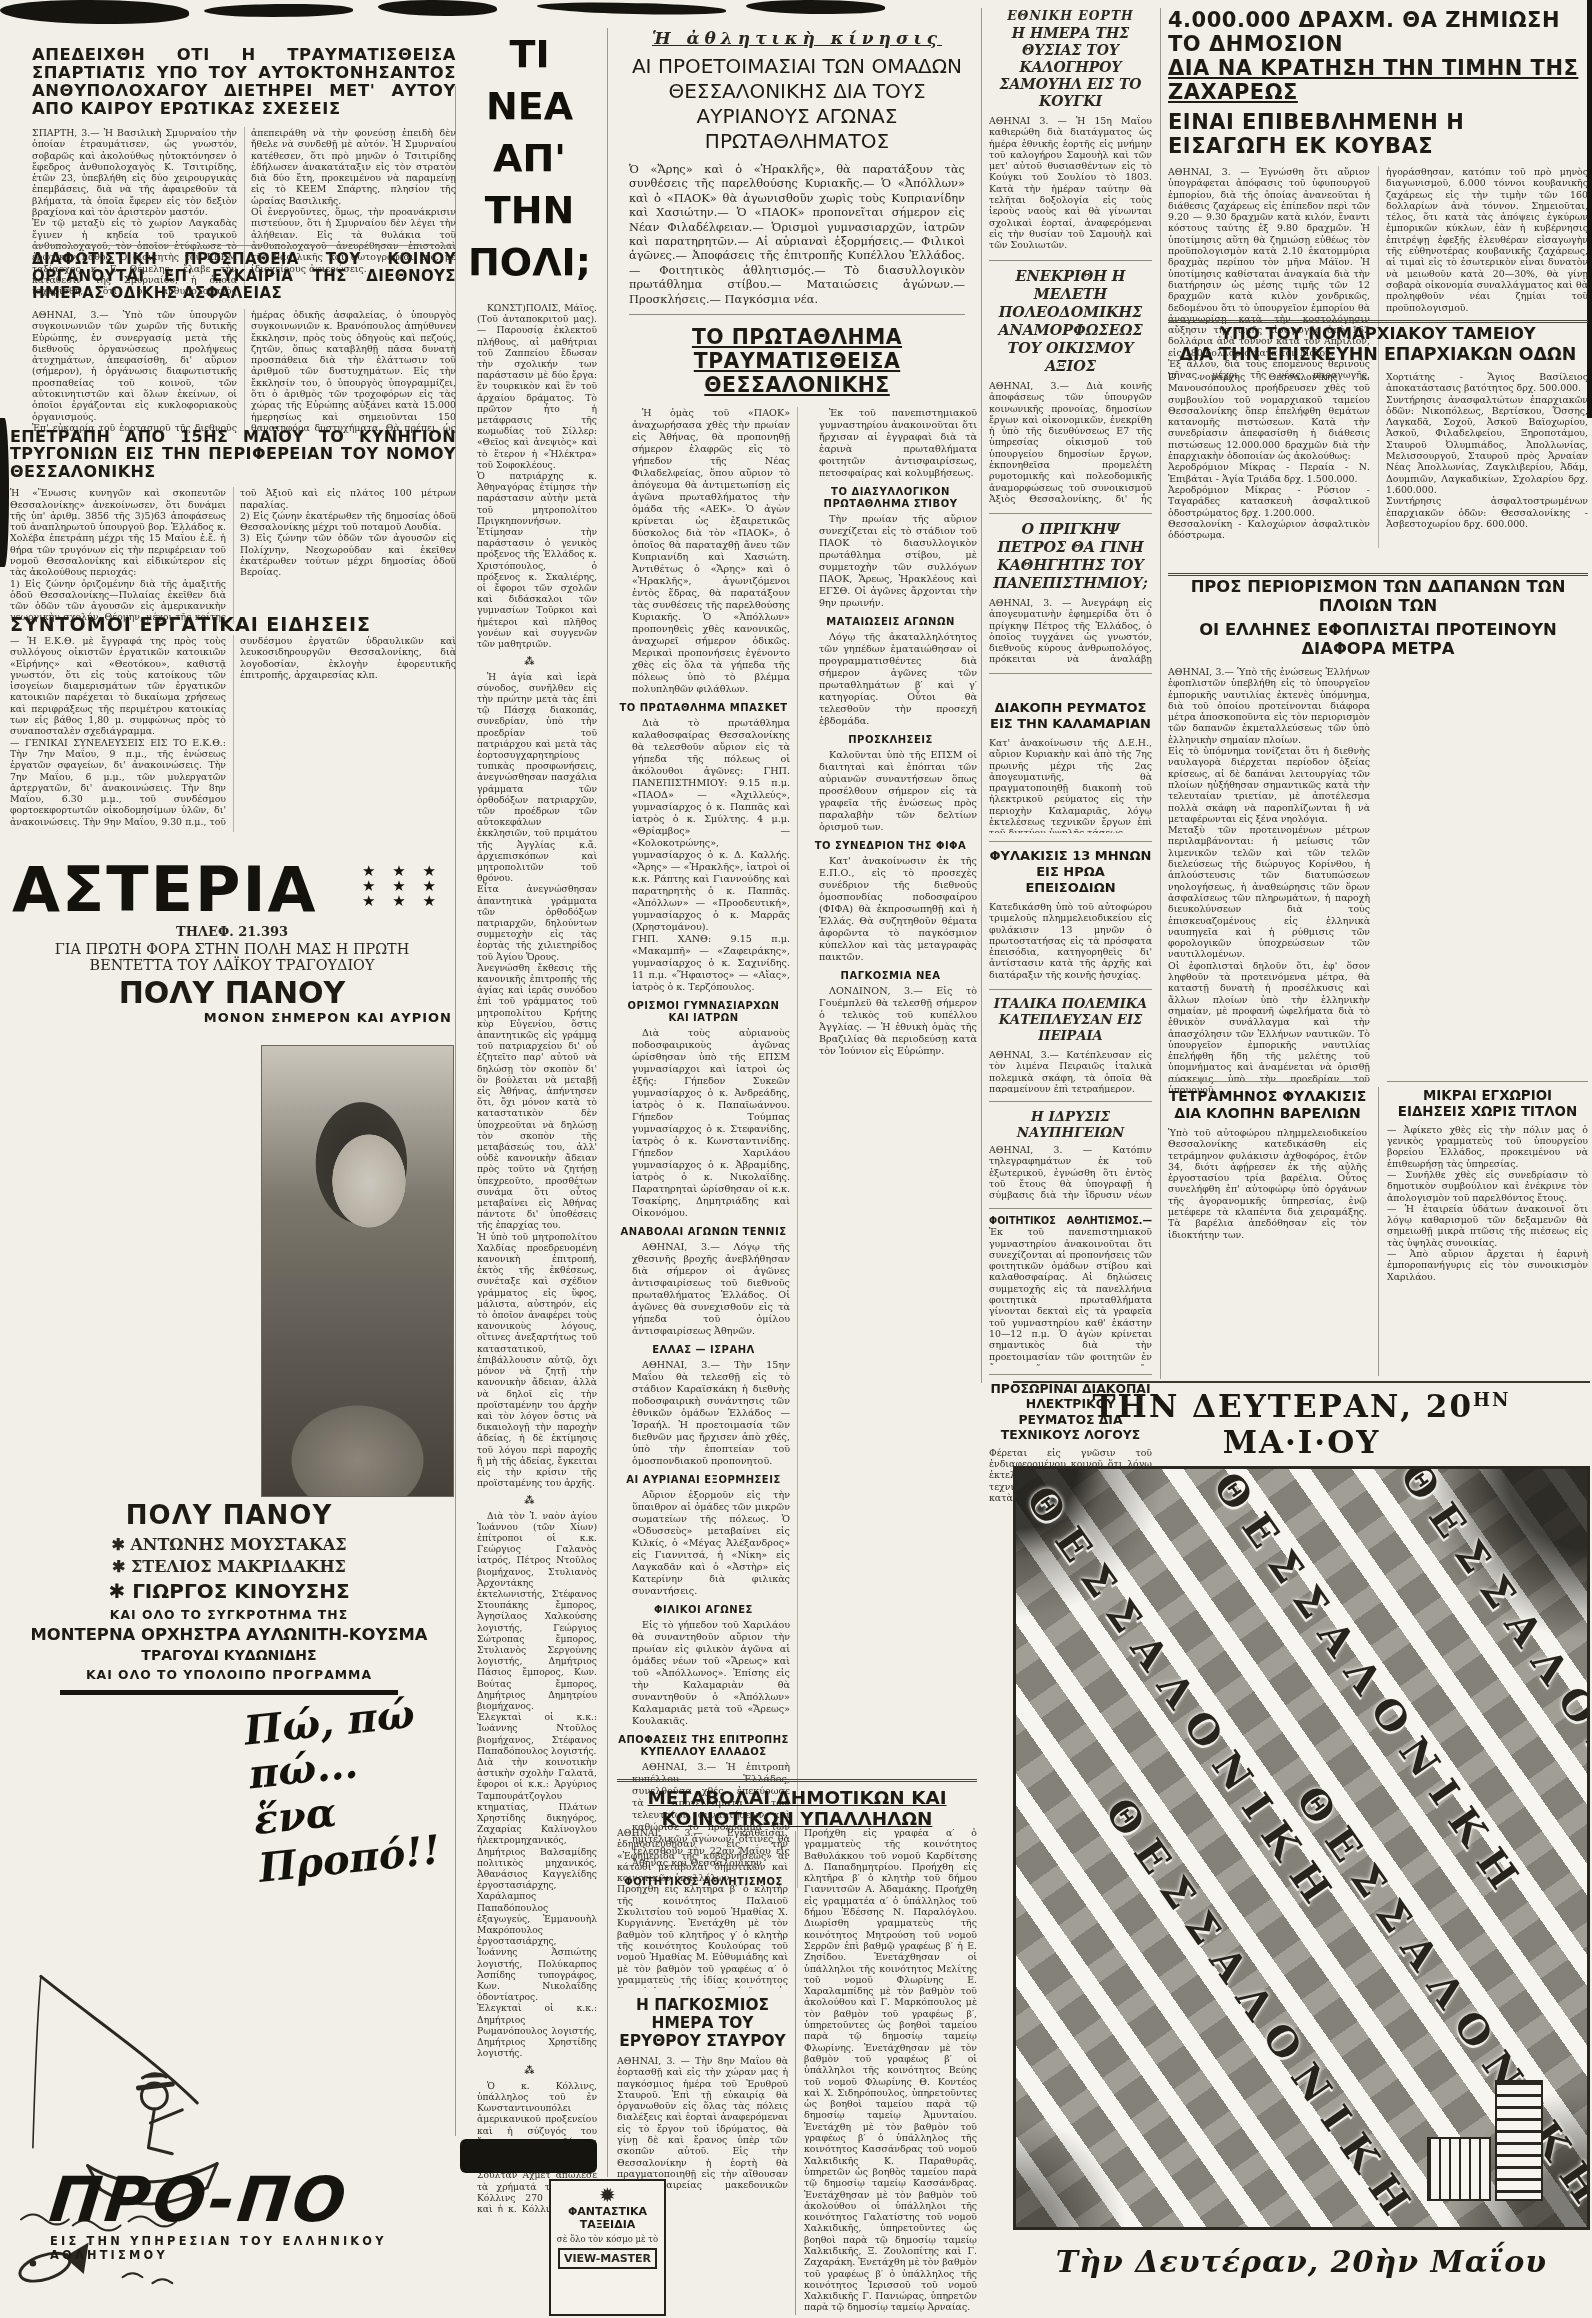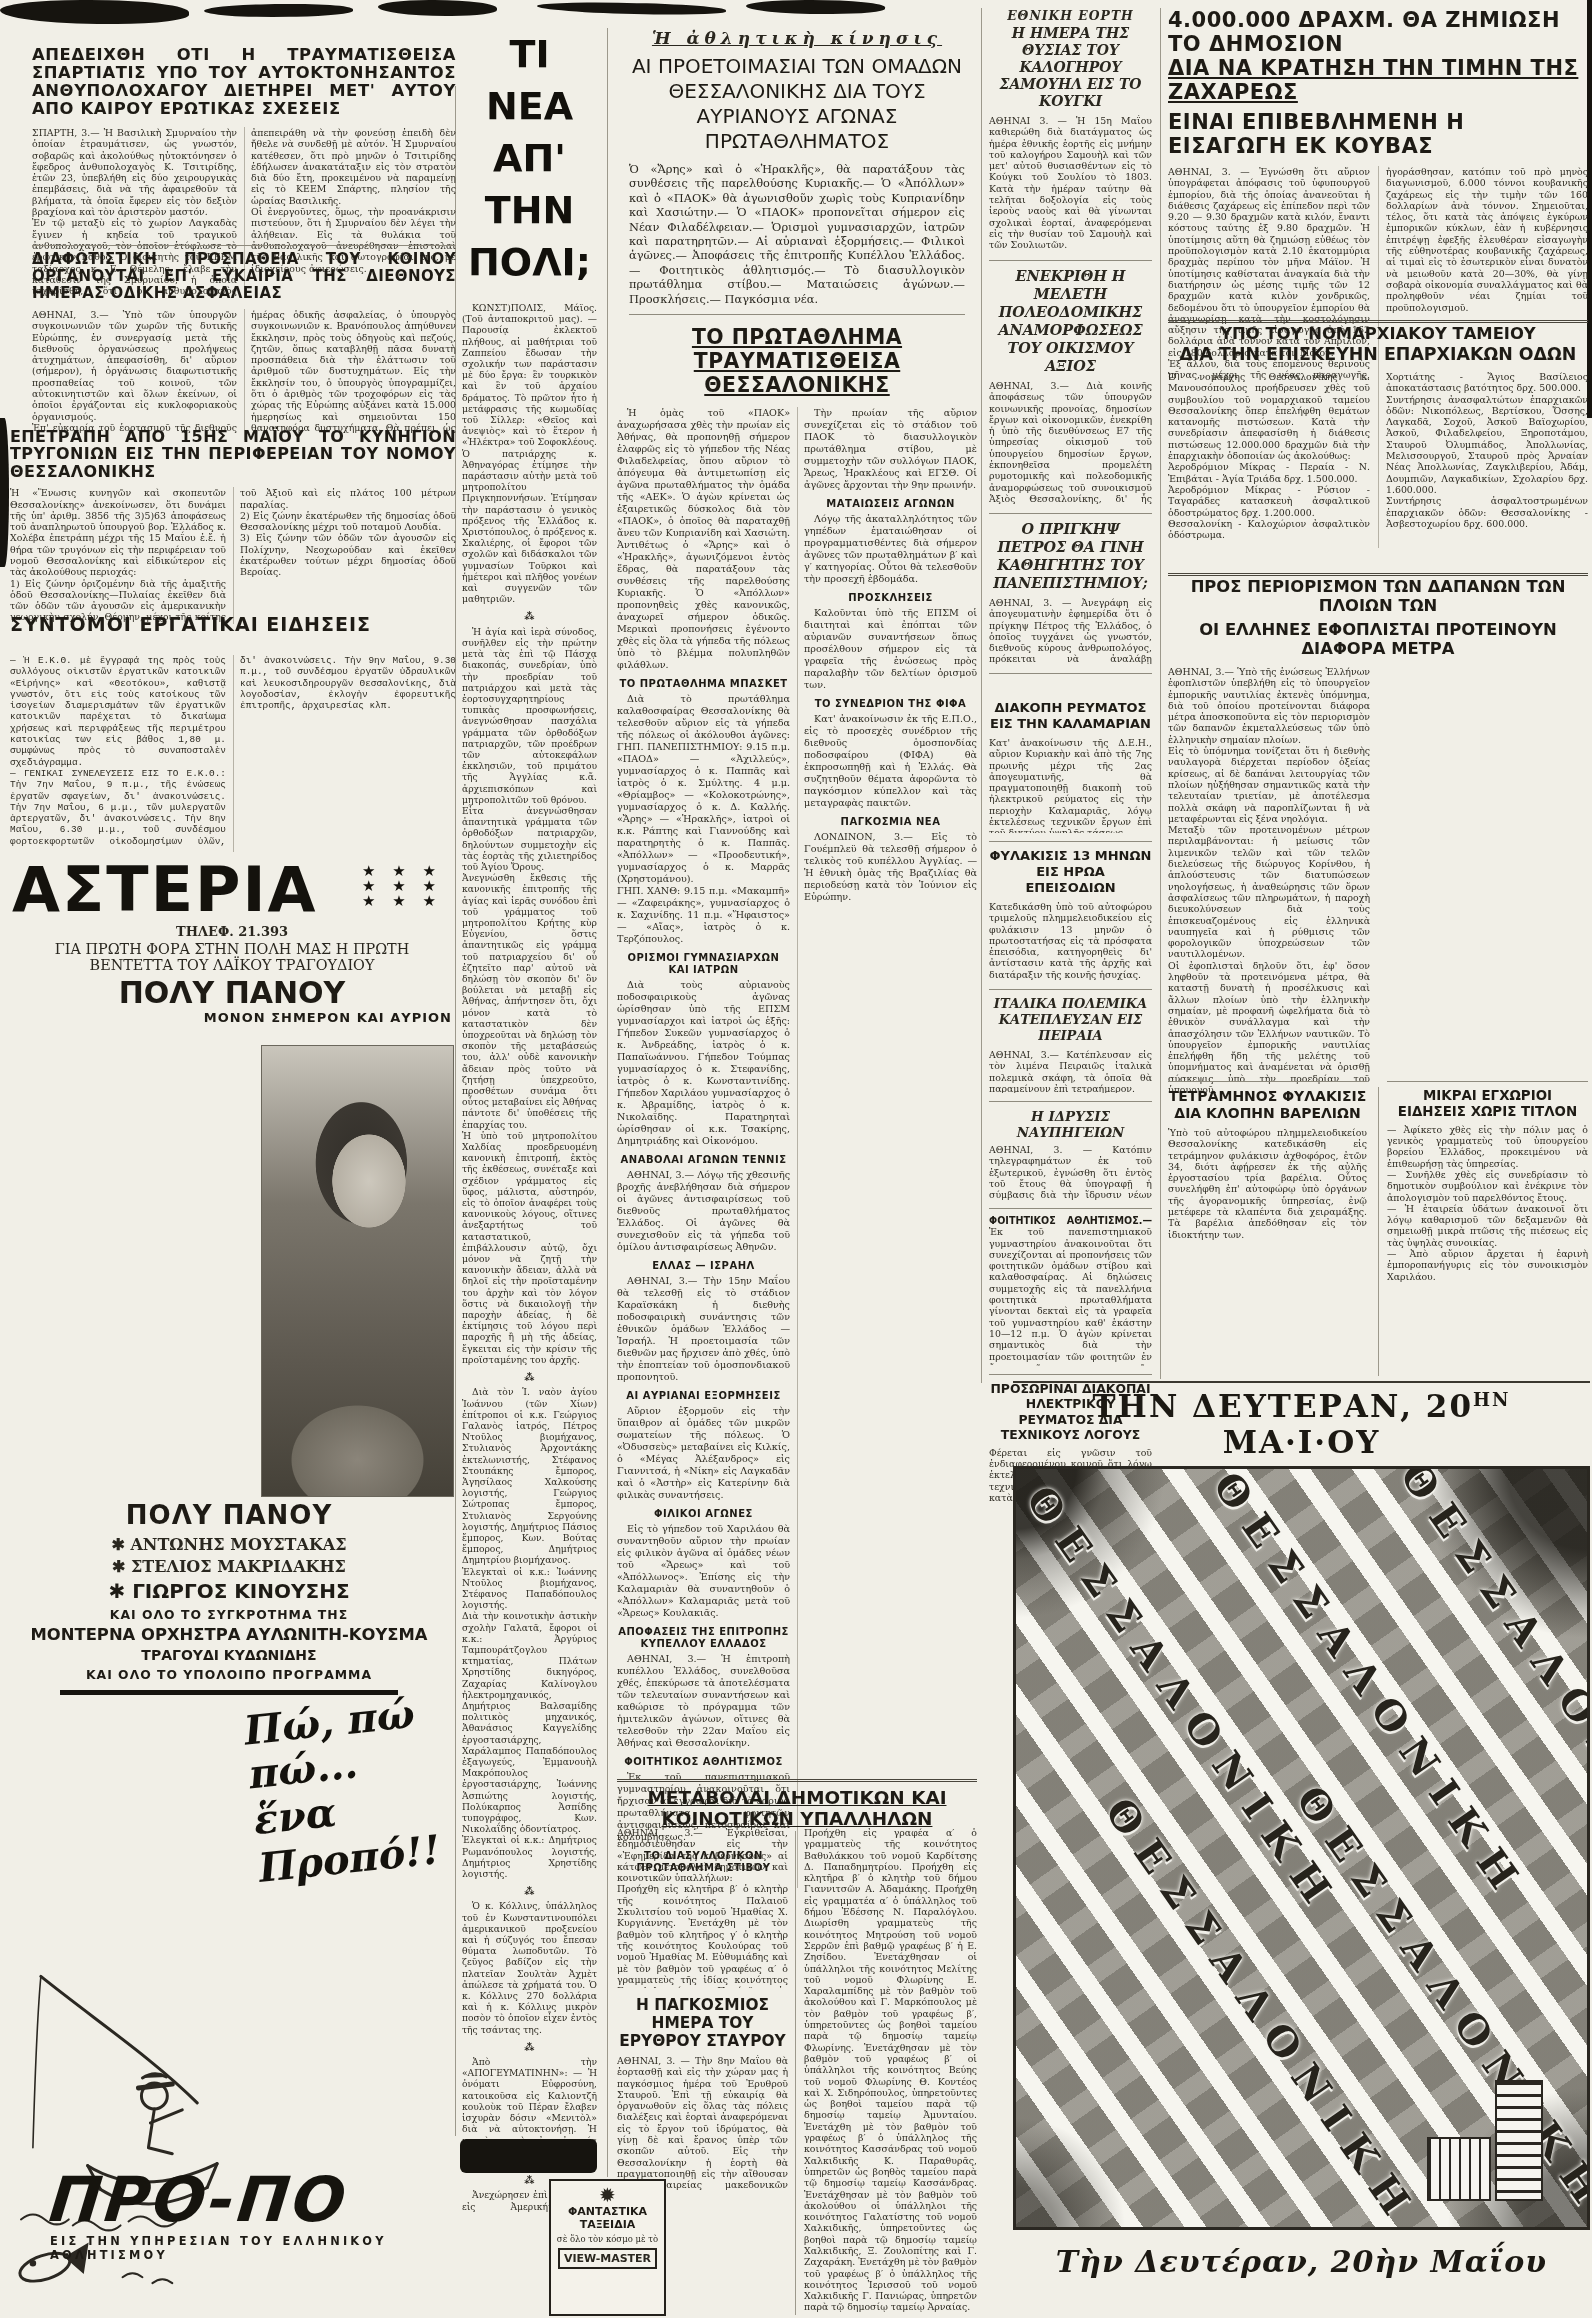--- a/index.html
+++ b/index.html
@@ -8,21 +8,21 @@
   .abs{position:absolute;}
   .hl{font-family:"DejaVu Sans",sans-serif;font-weight:bold;color:#1e1b15;}
   .body-txt{font-size:9.4px;line-height:11.3px;text-align:justify;white-space:pre-line;
             overflow:hidden;color:#2e2b22;}
   .cols2{column-count:2;column-gap:14px;column-rule:1px solid #b6b2a6;column-fill:auto;}
   .vrule{position:absolute;width:1px;background:#9d998c;}
   .hrule{position:absolute;height:1px;background:#8f8b7e;}
   .drule{border-top:3px double #4a463c;}
   .subhead{font-family:"DejaVu Sans",sans-serif;font-weight:bold;font-size:10px;
            text-align:center;letter-spacing:0.5px;margin:7px 0 3px;color:#1e1b15;}
-  .para{text-indent:10px;margin-bottom:2px;}
+  .para{text-indent:10px;margin-bottom:2px;margin-left:15px;}
   .center{text-align:center;}
   .smudge{position:absolute;background:#16140f;border-radius:45% 55% 40% 60%;}
   .kicker-it{font-style:italic;font-family:"DejaVu Serif",serif;font-weight:bold;}
   .map-word{position:absolute;font-family:"DejaVu Serif",serif;font-weight:bold;
             font-size:40px;letter-spacing:15px;color:#26231c;transform:rotate(55deg);
             transform-origin:top left;white-space:nowrap;
             text-shadow:0 0 5px #f5f4ee,0 0 3px #f5f4ee,2px 2px 0 rgba(245,244,238,.9);}
   .photo{background:
      radial-gradient(ellipse 52px 66px at 56% 30%, #cdc8bd 0%, #b4aea2 70%, rgba(0,0,0,0) 71%),
      radial-gradient(ellipse 78px 104px at 52% 26%, #312e29 0%, #3c3832 58%, rgba(0,0,0,0) 59%),
@@ -83,21 +83,21 @@
 <div class="abs" style="left:10px;top:428px;width:446px;">
   <div class="hl" style="font-size:16px;line-height:17.4px;letter-spacing:0.4px;text-align:justify;">ΕΠΕΤΡΑΠΗ ΑΠΟ 15ΗΣ ΜΑΪΟΥ ΤΟ ΚΥΝΗΓΙΟΝ ΤΡΥΓΟΝΙΩΝ ΕΙΣ ΤΗΝ ΠΕΡΙΦΕΡΕΙΑΝ ΤΟΥ ΝΟΜΟΥ ΘΕΣΣΑΛΟΝΙΚΗΣ</div>
   <div class="body-txt cols2" style="margin-top:7px;height:137px;">Ἡ «Ἕνωσις κυνηγῶν καὶ σκοπευτῶν Θεσσαλονίκης» ἀνεκοίνωσεν, ὅτι δυνάμει τῆς ὑπ' ἀριθμ. 3856 τῆς 3)5)63 ἀποφάσεως τοῦ ἀναπληρωτοῦ ὑπουργοῦ βορ. Ἑλλάδος κ. Χολέβα ἐπετράπη μέχρι τῆς 15 Μαΐου ἐ.ἔ. ἡ θήρα τῶν τρυγόνων εἰς τὴν περιφέρειαν τοῦ νομοῦ Θεσσαλονίκης καὶ εἰδικώτερον εἰς τὰς ἀκολούθους περιοχάς:
 1) Εἰς ζώνην ὁριζομένην διὰ τῆς ἁμαξιτῆς ὁδοῦ Θεσσαλονίκης—Πυλαίας ἐκεῖθεν διὰ τῶν ὁδῶν τῶν ἀγουσῶν εἰς ἀμερικανικὴν γεωργικὴν σχολήν, Θέρμην, μέχρι τῆς κοίτης τοῦ Ἀξιοῦ καὶ εἰς πλάτος 100 μέτρων παραλίας.
 2) Εἰς ζώνην ἑκατέρωθεν τῆς δημοσίας ὁδοῦ Θεσσαλονίκης μέχρι τοῦ ποταμοῦ Λουδία.
 3) Εἰς ζώνην τῶν ὁδῶν τῶν ἀγουσῶν εἰς Πολίχνην, Νεοχωρούδαν καὶ ἐκεῖθεν ἑκατέρωθεν τούτων μέχρι δημοσίας ὁδοῦ Βεροίας.</div>
 </div>
 
 <div class="abs" style="left:10px;top:613px;width:446px;">
   <div class="hl" style="font-size:19px;letter-spacing:1px;">ΣΥΝΤΟΜΟΙ ΕΡΓΑΤΙΚΑΙ ΕΙΔΗΣΕΙΣ</div>
-  <div class="body-txt cols2" style="margin-top:20px;height:197px;font-family:Liberation Mono, monospace;">— Ἡ Ε.Κ.Θ. μὲ ἔγγραφά της πρὸς τοὺς συλλόγους οἰκιστῶν ἐργατικῶν κατοικιῶν «Εἰρήνης» καὶ «Θεοτόκου», καθιστᾷ γνωστόν, ὅτι εἰς τοὺς κατοίκους τῶν ἰσογείων διαμερισμάτων τῶν ἐργατικῶν κατοικιῶν παρέχεται τὸ δικαίωμα χρήσεως καὶ περιφράξεως τῆς περιμέτρου κατοικίας των εἰς βάθος 1,80 μ. συμφώνως πρὸς τὸ συναποσταλὲν σχεδιάγραμμα.
+  <div class="body-txt cols2" style="margin-top:0;height:197px;">— Ἡ Ε.Κ.Θ. μὲ ἔγγραφά της πρὸς τοὺς συλλόγους οἰκιστῶν ἐργατικῶν κατοικιῶν «Εἰρήνης» καὶ «Θεοτόκου», καθιστᾷ γνωστόν, ὅτι εἰς τοὺς κατοίκους τῶν ἰσογείων διαμερισμάτων τῶν ἐργατικῶν κατοικιῶν παρέχεται τὸ δικαίωμα χρήσεως καὶ περιφράξεως τῆς περιμέτρου κατοικίας των εἰς βάθος 1,80 μ. συμφώνως πρὸς τὸ συναποσταλὲν σχεδιάγραμμα.
 — ΓΕΝΙΚΑΙ ΣΥΝΕΛΕΥΣΕΙΣ ΕΙΣ ΤΟ Ε.Κ.Θ.: Τὴν 7ην Μαΐου, 9 π.μ., τῆς ἑνώσεως ἐργατῶν σφαγείων, δι' ἀνακοινώσεις. Τὴν 7ην Μαΐου, 6 μ.μ., τῶν μυλεργατῶν ἀρτεργατῶν, δι' ἀνακοινώσεις. Τὴν 8ην Μαΐου, 6.30 μ.μ., τοῦ συνδέσμου φορτοεκφορτωτῶν οἰκοδομησίμων ὑλῶν, δι' ἀνακοινώσεις. Τὴν 9ην Μαΐου, 9.30 π.μ., τοῦ συνδέσμου ἐργατῶν ὑδραυλικῶν καὶ λευκοσιδηρουργῶν Θεσσαλονίκης, διὰ λογοδοσίαν, ἐκλογὴν ἐφορευτικῆς ἐπιτροπῆς, ἀρχαιρεσίας κλπ.</div>
 </div>
 
 <div class="abs" style="left:12px;top:858px;width:440px;">
   <div style="position:relative;">
     <div class="hl" style="font-size:62px;line-height:64px;letter-spacing:2px;color:#14120d;">ΑΣΤΕΡΙΑ</div>
     <div class="star-grid abs" style="left:350px;top:6px;">★ ★ ★
 ★ ★ ★
 ★ ★ ★</div>
   </div>

